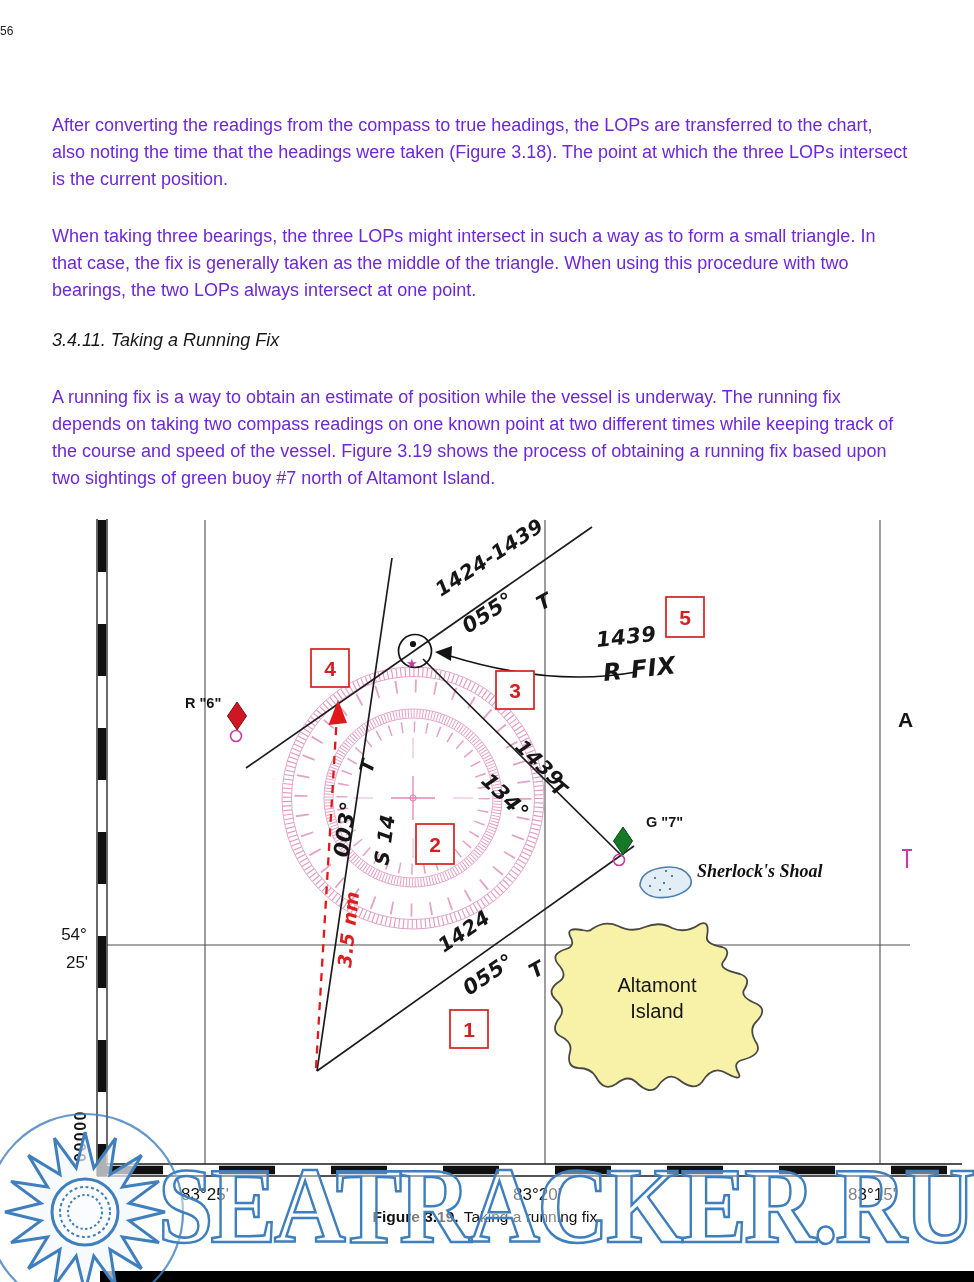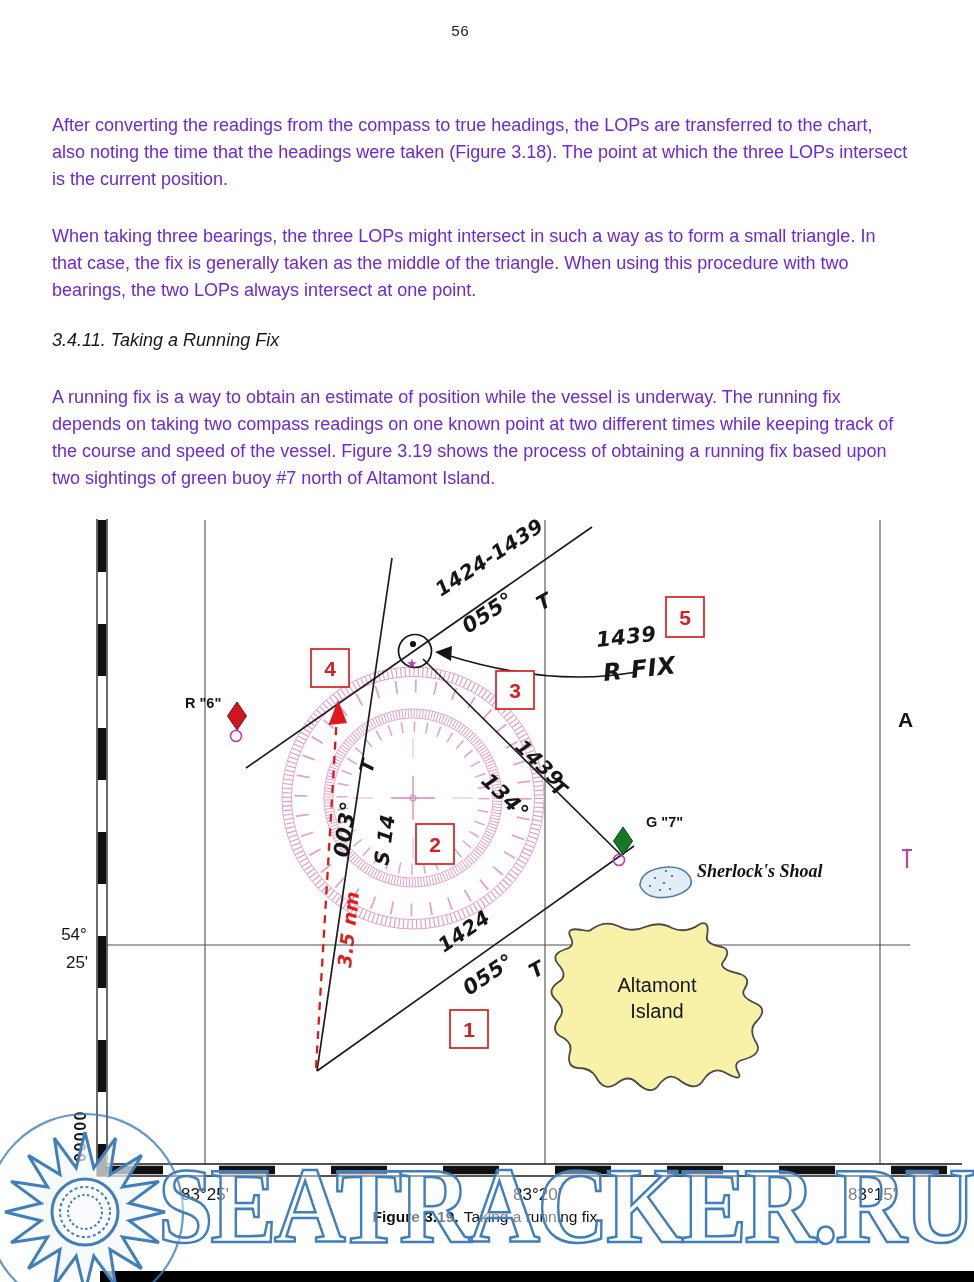--- a/index.html
+++ b/index.html
@@ -1,21 +1,21 @@
 <!DOCTYPE html>
 <html><head>
 <meta charset="utf-8">
 <style>
   html,body{margin:0;padding:0;}
   body{width:974px;height:1282px;background:#ffffff;overflow:hidden;position:relative;
        font-family:"Liberation Sans",sans-serif;color:#181818;}
   #page{position:absolute;inset:0;}
 
-  .page-num{position:absolute;top:24px;left:0;width:920px;text-align:center;
-            font-size:15px;color:#222;z-index:2;font-family:Liberation Mono, monospace;}
+  .page-num{position:absolute;top:24px;left:0;width:920px;text-align:left;
+            font-size:12px;color:#222;z-index:2;}
   .page-text{position:absolute;left:52px;width:856px;margin:0;font-size:18px;
              line-height:27px;color:#6d28d9;z-index:2;}
   .heading{position:absolute;left:52px;font-size:18px;font-style:italic;
            color:#181818;z-index:2;}
 
   svg.chart{position:absolute;left:0;top:0;z-index:1;}
   .cr-thin{fill:none;stroke:#e094c0;stroke-width:1;}
   .hand{font-family:"DejaVu Sans",sans-serif;font-style:italic;font-weight:600;
         fill:#161616;letter-spacing:0.5px;}
   .hand-red{font-family:"DejaVu Sans",sans-serif;font-style:italic;font-weight:600;

